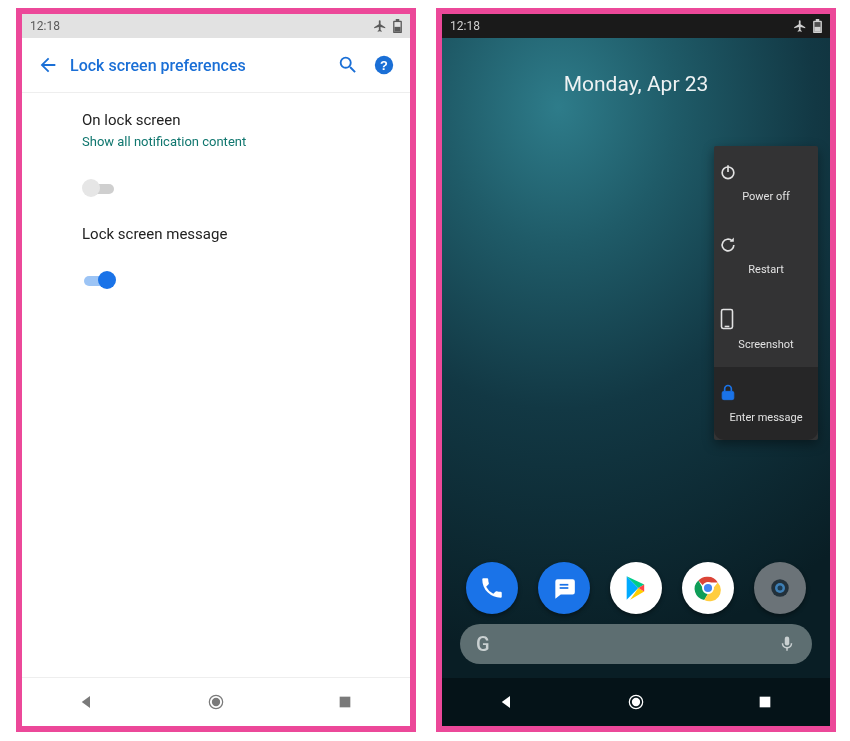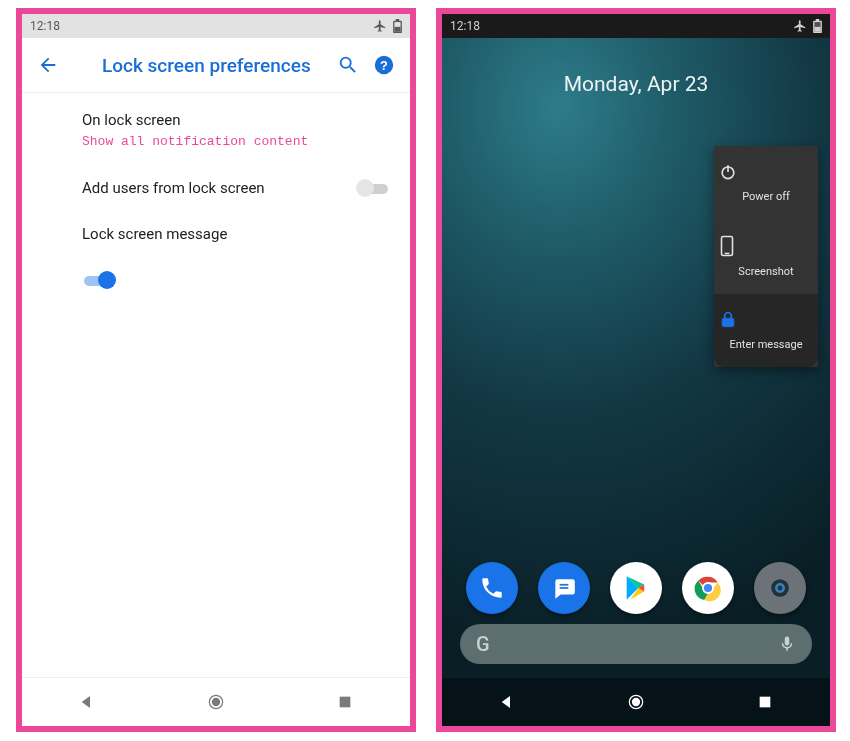--- a/index.html
+++ b/index.html
@@ -51,23 +51,23 @@
   .settings-header {
     height: 54px;
     display: flex;
     align-items: center;
     padding: 0 8px;
     color: #1a6fd6;
     border-bottom: 1px solid #eeeeee;
   }
   .settings-header .title {
     flex: 1 1 auto;
-    font-size: 19px;
+    font-size: 16px;
     font-weight: 500;
-    margin-left: 36px;
+    margin-left: 4px;
   }
   .settings-header .hicon {
     width: 36px;
     height: 36px;
     display: inline-flex;
     align-items: center;
     justify-content: center;
   }
 
   
@@ -79,24 +79,23 @@
     align-items: flex-start;
     padding: 14px 20px 14px 60px;
   }
   .setting-item .texts { flex: 1 1 auto; padding-right: 12px; }
   .setting-item .title {
     font-size: 15px;
     color: #222222;
   }
   .setting-item .subtitle {
     font-size: 13px;
-    color: #ec4899;
+    color: #0f766e;
     margin-top: 4px;
     line-height: 1.35;
-    font-family: Liberation Mono, monospace;
   }
 
   
   .toggle {
     width: 34px;
     height: 18px;
     position: relative;
     flex: 0 0 auto;
   }
   .toggle .track {
@@ -271,23 +270,20 @@
     <div class="settings-list">
 
       <div class="setting-item">
         <div class="texts">
           <div class="title">On lock screen</div>
           <div class="subtitle">Show all notification content</div>
         </div>
       </div>
 
       <div class="setting-item">
-        <div class="texts">
-          <div class="title">Add users from lock screen</div>
-        </div>
         <div class="toggle">
           <div class="track"></div>
           <div class="knob"></div>
         </div>
       </div>
 
       <div class="setting-item">
         <div class="texts">
           <div class="title">Lock screen message</div>
         </div>
@@ -351,20 +347,29 @@
           <span class="icon">
             <svg width="20" height="20" viewBox="0 0 24 24">
                 <circle cx="12" cy="13" r="7" fill="none" stroke="#e2e2e2" stroke-width="2"></circle>
                 <line x1="12" y1="4" x2="12" y2="12" stroke="#e2e2e2" stroke-width="2"></line>
               </svg>
           </span>
           <span>Power off</span>
         </div>
         <div class="power-item">
           <span class="icon">
+            <svg width="20" height="20" viewBox="0 0 24 24">
+                <path fill="none" stroke="#e2e2e2" stroke-width="2" d="M19 12a7 7 0 1 1-2.05-4.95"></path>
+                <path fill="#e2e2e2" d="M19 3v5h-5z"></path>
+              </svg>
+          </span>
+          <span>Restart</span>
+        </div>
+        <div class="power-item">
+          <span class="icon">
             <svg width="18" height="22" viewBox="0 0 20 28">
                 <rect x="3" y="2" width="14" height="24" rx="2" fill="none" stroke="#e2e2e2" stroke-width="2"></rect>
                 <line x1="7" y1="23.5" x2="13" y2="23.5" stroke="#e2e2e2" stroke-width="2"></line>
               </svg>
           </span>
           <span>Screenshot</span>
         </div>
         <div class="power-item highlight">
           <span class="icon">
             <svg width="20" height="20" viewBox="0 0 24 24">

